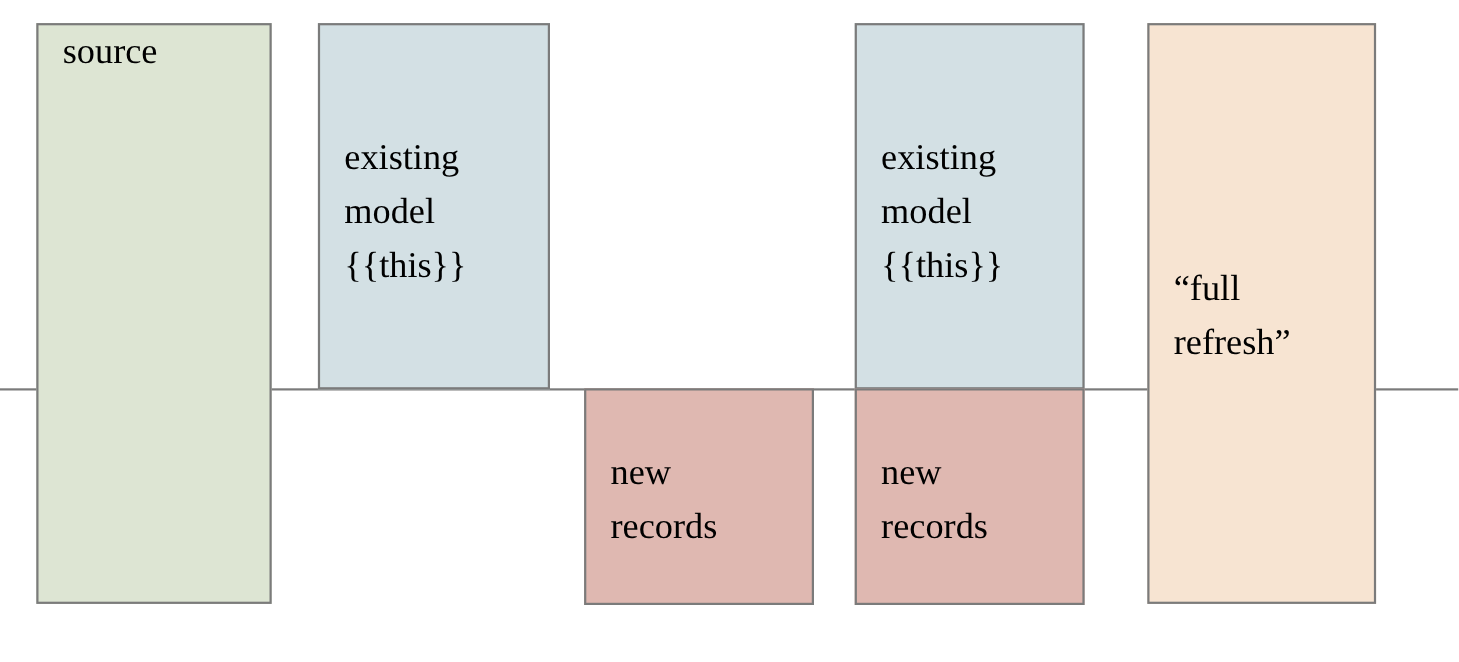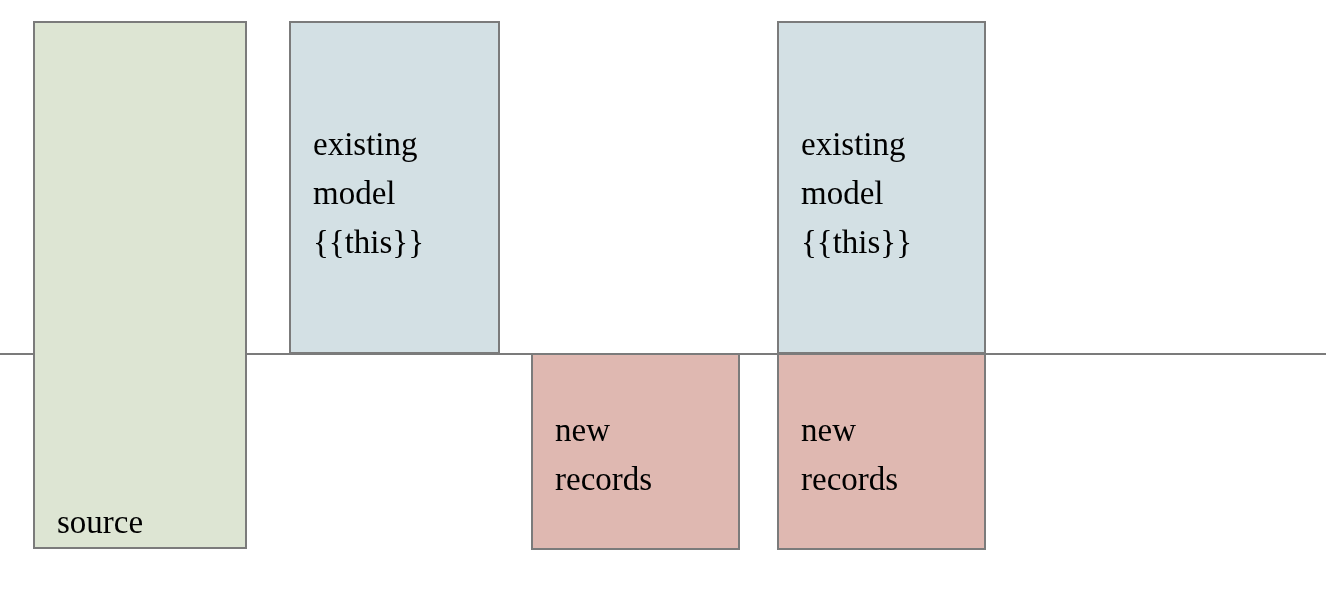--- a/index.html
+++ b/index.html
@@ -25,21 +25,21 @@
     height: 2px;
     background: #7b7b7b;
     top: 353px;
   }
   .box {
     position: absolute;
     box-sizing: border-box;
     border: 2px solid #7b7b7b;
     display: flex;
     flex-direction: column;
-    justify-content: flex-end;
+    justify-content: flex-start;
     padding-left: 22px;
     padding-right: 10px;
   }
   .box-label {
     font-size: 33px;
     line-height: 1.48;
     color: #000000;
     white-space: pre-line;
     text-align: left;
     letter-spacing: 0px;
@@ -104,14 +104,18 @@
     <div class="box-label">existing
 model
 {{this}}</div>
   </div>
 
   <div class="box box-new-2" style="background:#dfb8b1;">
     <div class="box-label">new
 records</div>
   </div>
 
+  <div class="box box-full-refresh" style="background:#f7e4d2;">
+    <div class="box-label">“full
+refresh”</div>
+  </div>
 
 </div>
 
 </body></html>

